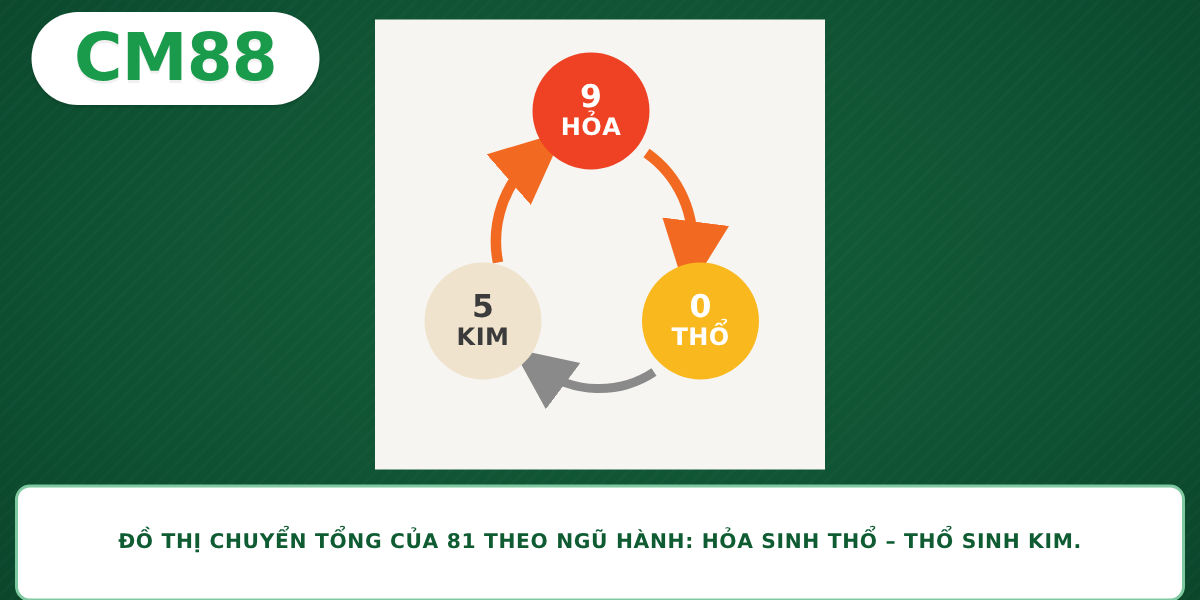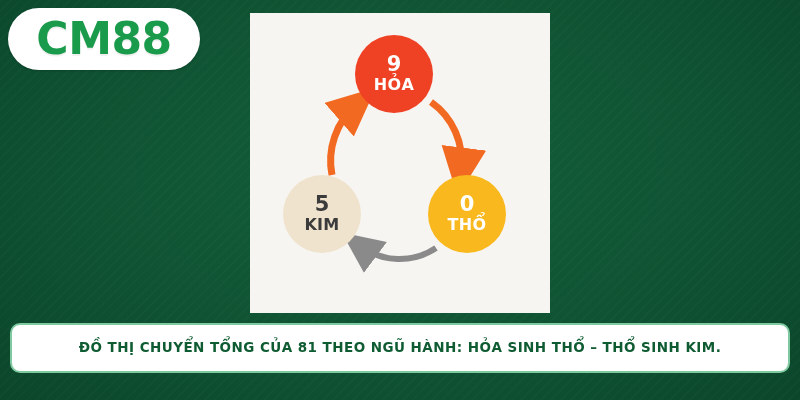--- a/index.html
+++ b/index.html
@@ -31,21 +31,21 @@
       rgba(255,255,255,0.016) 2px,
       rgba(0,0,0,0.0) 2px,
       rgba(0,0,0,0.0) 7px
     );
     pointer-events: none;
   }
 
   
   .logo {
     position: absolute;
-    left: 8px;
+    left: 21px;
     top: 8px;
     width: 192px;
     height: 62px;
     background: #ffffff;
     border-radius: 31px;
     display: flex;
     align-items: center;
     justify-content: center;
     box-shadow: 0 1px 2px rgba(0,0,0,0.18);
   }
@@ -124,21 +124,21 @@
     inset: 0;
     pointer-events: none;
   }
 
   
   .caption-bar {
     position: absolute;
     left: 10px;
     top: 323px;
     width: 780px;
-    height: 50px;
+    height: 78px;
     background: #ffffff;
     border: 2px solid #7fc9a0;
     border-radius: 10px;
     display: flex;
     align-items: center;
     justify-content: center;
     box-sizing: border-box;
     padding: 0 9px;
   }
   .caption-text {

